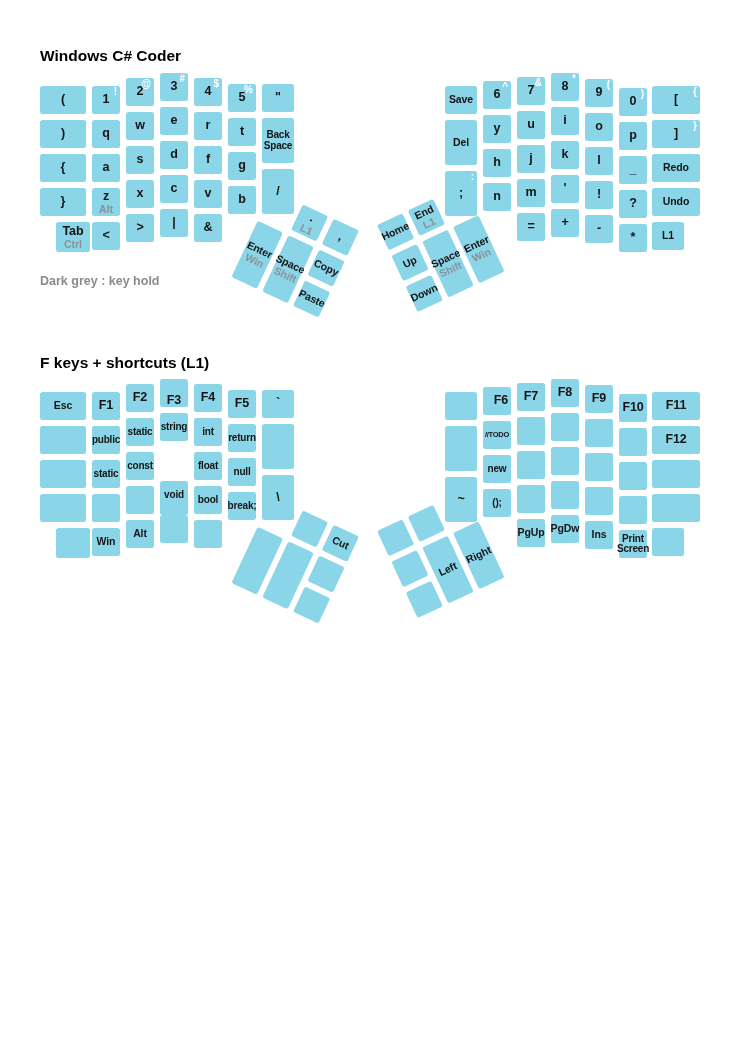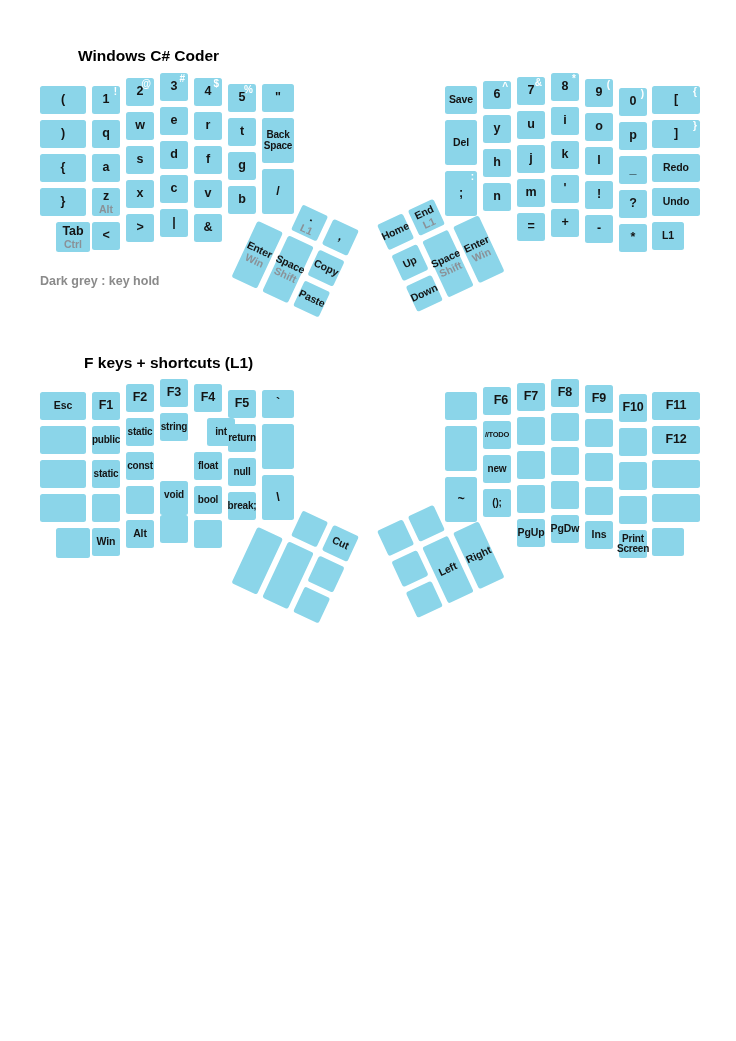--- a/index.html
+++ b/index.html
@@ -6,22 +6,22 @@
   body {
     width:736px; height:1041px; position:relative;
     background:#ffffff; overflow:hidden;
     font-family:"Liberation Sans", sans-serif;
   }
   .board { position:absolute; inset:0; }
   .title {
     position:absolute; left:40px; margin:0;
     font-size:15.5px; font-weight:700; color:#000;
   }
-  .t1 { top:47px;margin-left:38px; }
-  .t2 { top:354px;margin-left:44px; }
+  .t1 { top:47px; }
+  .t2 { top:354px; }
   .legend {
     position:absolute; left:40px; top:274px;
     font-size:12.5px; font-weight:700; color:#8a8a8a;
   }
   .key {
     position:absolute; background:#8bd5e9; border-radius:2.5px;
     display:flex; flex-direction:column; align-items:center; justify-content:center;
     color:#141414; font-weight:700; box-sizing:border-box;
   }
   .key .main { font-size:12.5px; line-height:1.05; text-align:center; letter-spacing:-0.1px; }
@@ -301,21 +301,21 @@
       </div>
       <div class="key z-md" style="left: 40px; top: 392px; width: 46px; height: 28px;">
         <span class="main">Esc</span>
       </div>
       <div class="key" style="left: 92px; top: 392px; width: 28px; height: 28px;">
         <span class="main">F1</span>
       </div>
       <div class="key" style="left: 126px; top: 384px; width: 28px; height: 28px;">
         <span class="main">F2</span>
       </div>
-      <div class="key" style="left: 160px; top: 379px; width: 28px; height: 28px;">
+      <div class="key" style="left: 160px; top: 379px; width: 28px; height: 28px; justify-content: flex-end;">
         <span class="main">F3</span>
       </div>
       <div class="key" style="left: 194px; top: 384px; width: 28px; height: 28px;">
         <span class="main">F4</span>
       </div>
       <div class="key" style="left: 228px; top: 390px; width: 28px; height: 28px;">
         <span class="main">F5</span>
       </div>
       <div class="key" style="left: 262px; top: 390px; width: 32px; height: 28px;">
         <span class="main">`</span>
@@ -323,21 +323,21 @@
       <div class="key" style="left: 40px; top: 426px; width: 46px; height: 28px;"></div>
       <div class="key z-sm" style="left: 92px; top: 426px; width: 28px; height: 28px;">
         <span class="main">public</span>
       </div>
       <div class="key z-sm" style="left: 126px; top: 418px; width: 28px; height: 28px;">
         <span class="main">static</span>
       </div>
       <div class="key z-sm" style="left: 160px; top: 413px; width: 28px; height: 28px;">
         <span class="main">string</span>
       </div>
-      <div class="key z-sm" style="left: 194px; top: 418px; width: 28px; height: 28px; margin-left: 13px;">
+      <div class="key z-sm" style="left: 194px; top: 418px; width: 28px; height: 28px;">
         <span class="main">int</span>
       </div>
       <div class="key z-sm" style="left: 228px; top: 424px; width: 28px; height: 28px;">
         <span class="main">return</span>
       </div>
       <div class="key" style="left: 262px; top: 424px; width: 32px; height: 45px;"></div>
       <div class="key" style="left: 40px; top: 460px; width: 46px; height: 28px;"></div>
       <div class="key z-sm" style="left: 92px; top: 460px; width: 28px; height: 28px;">
         <span class="main">static</span>
       </div>

